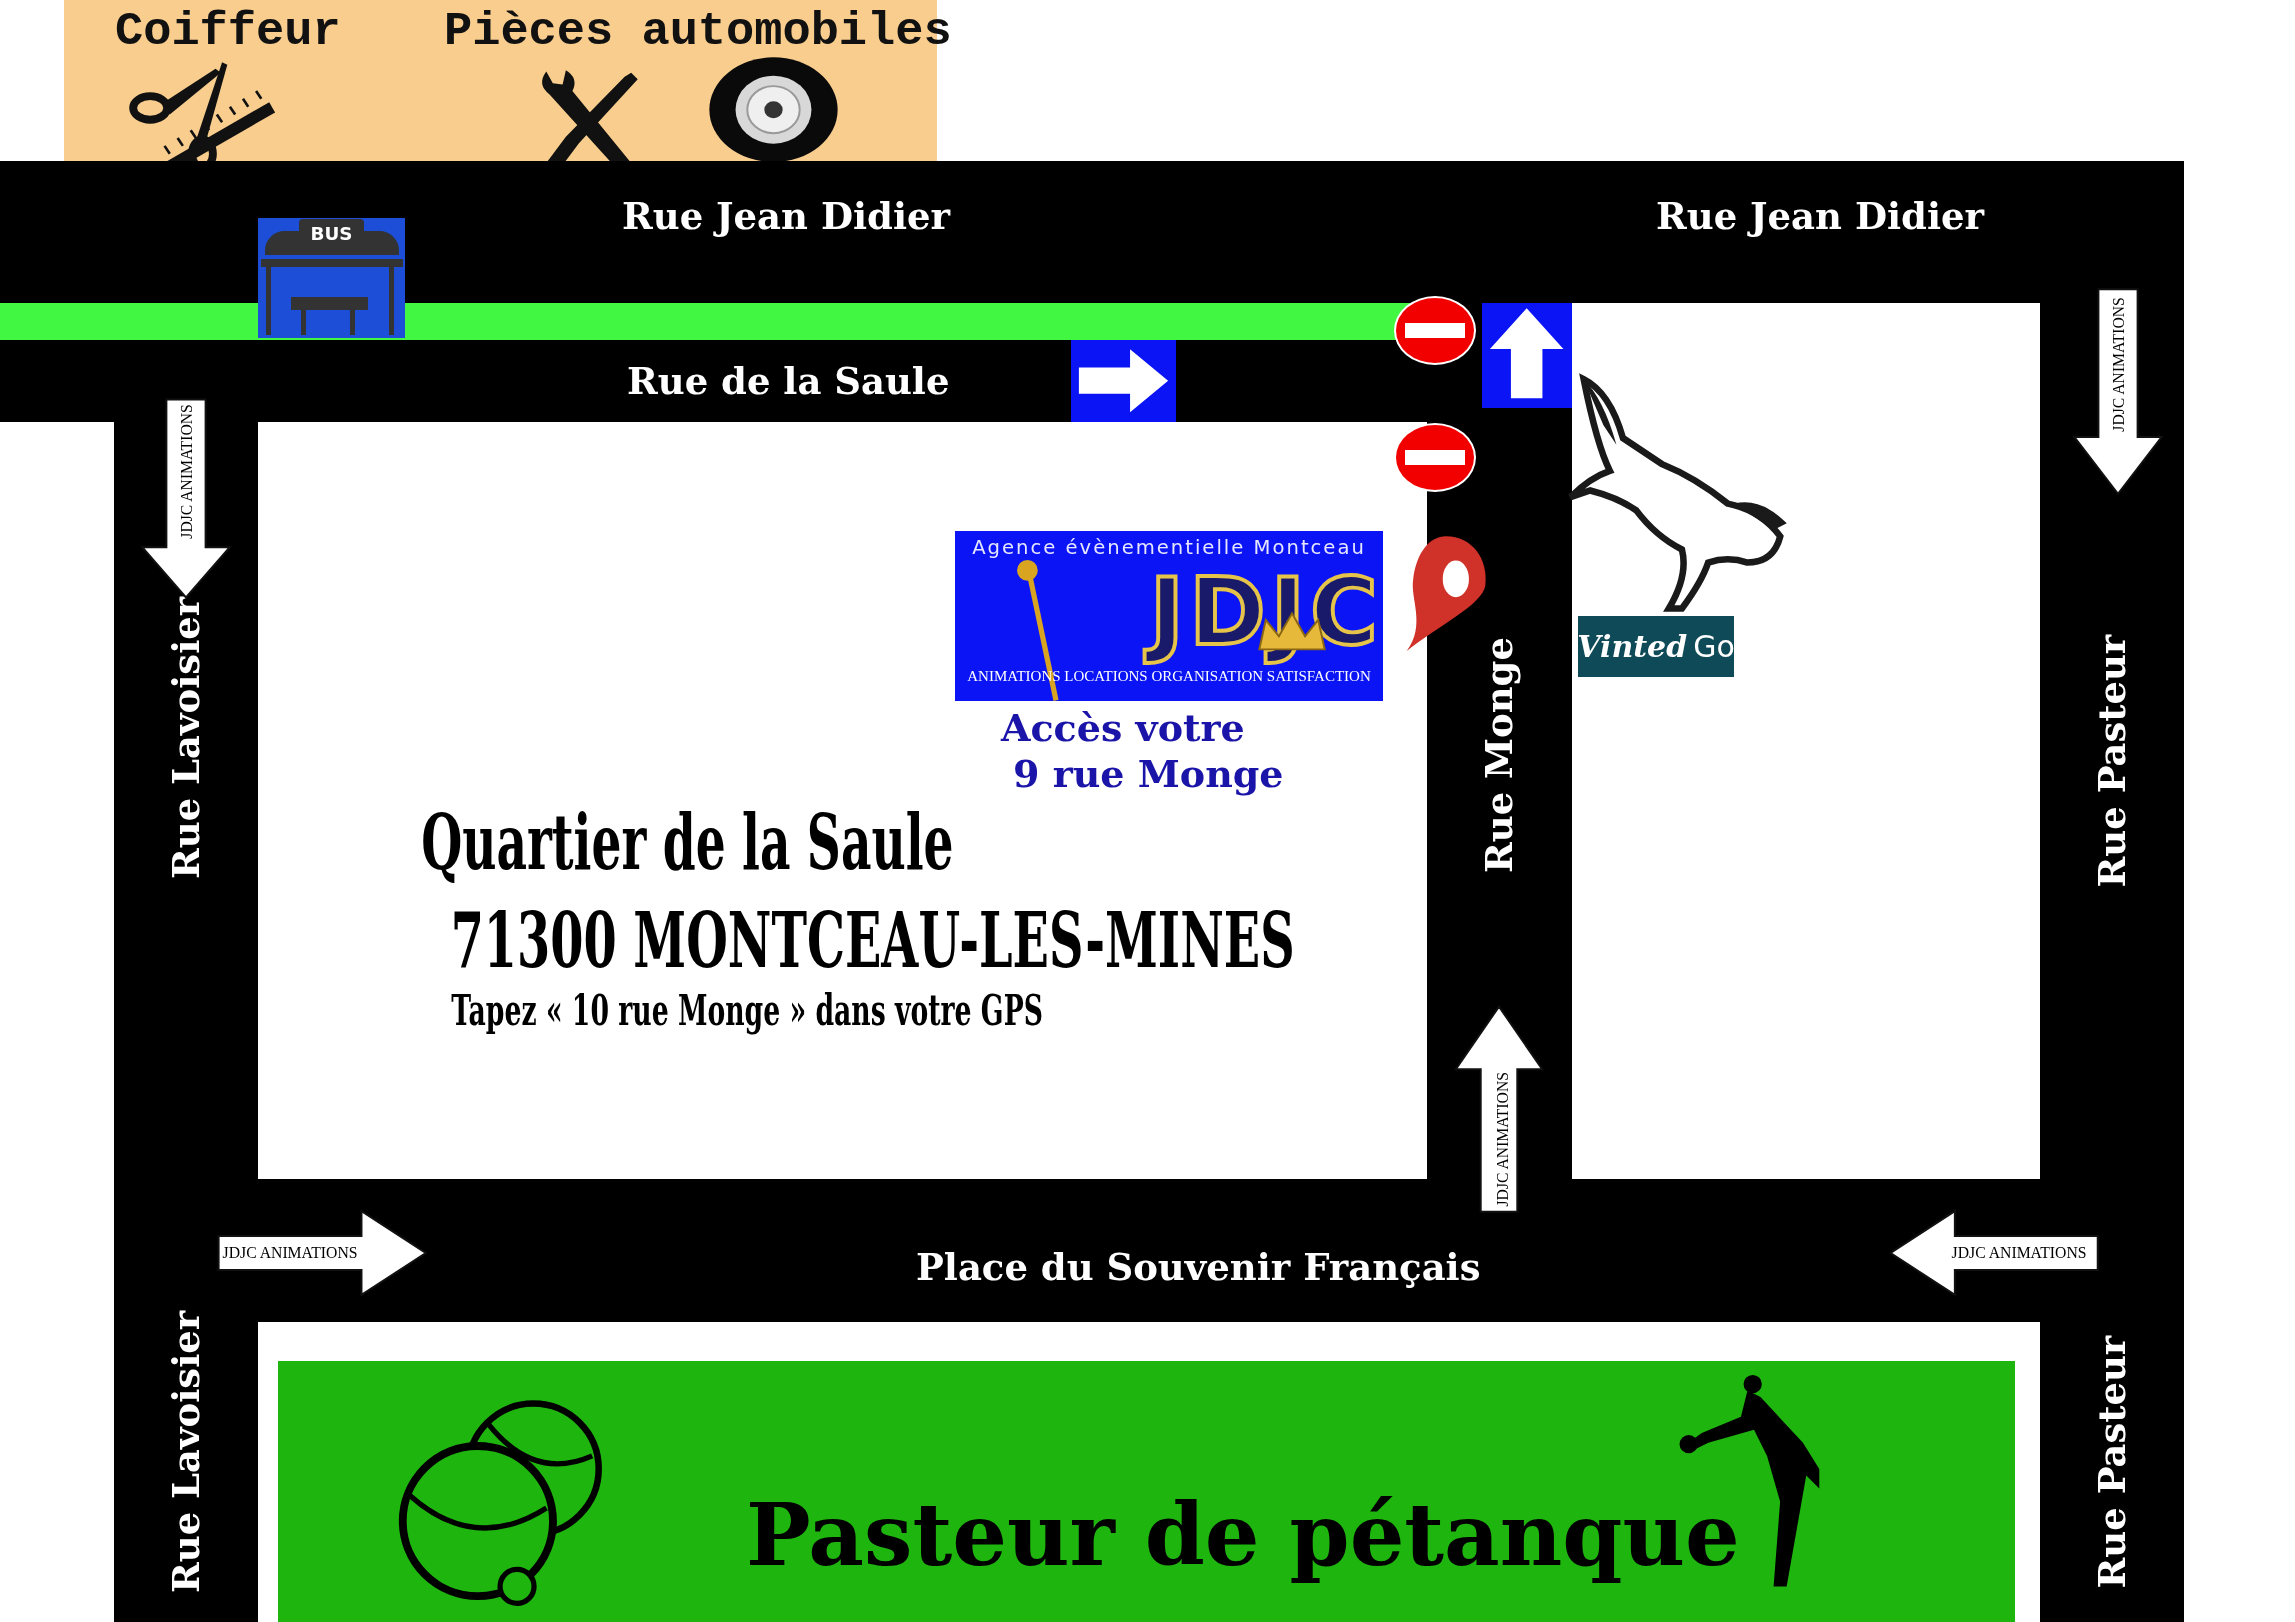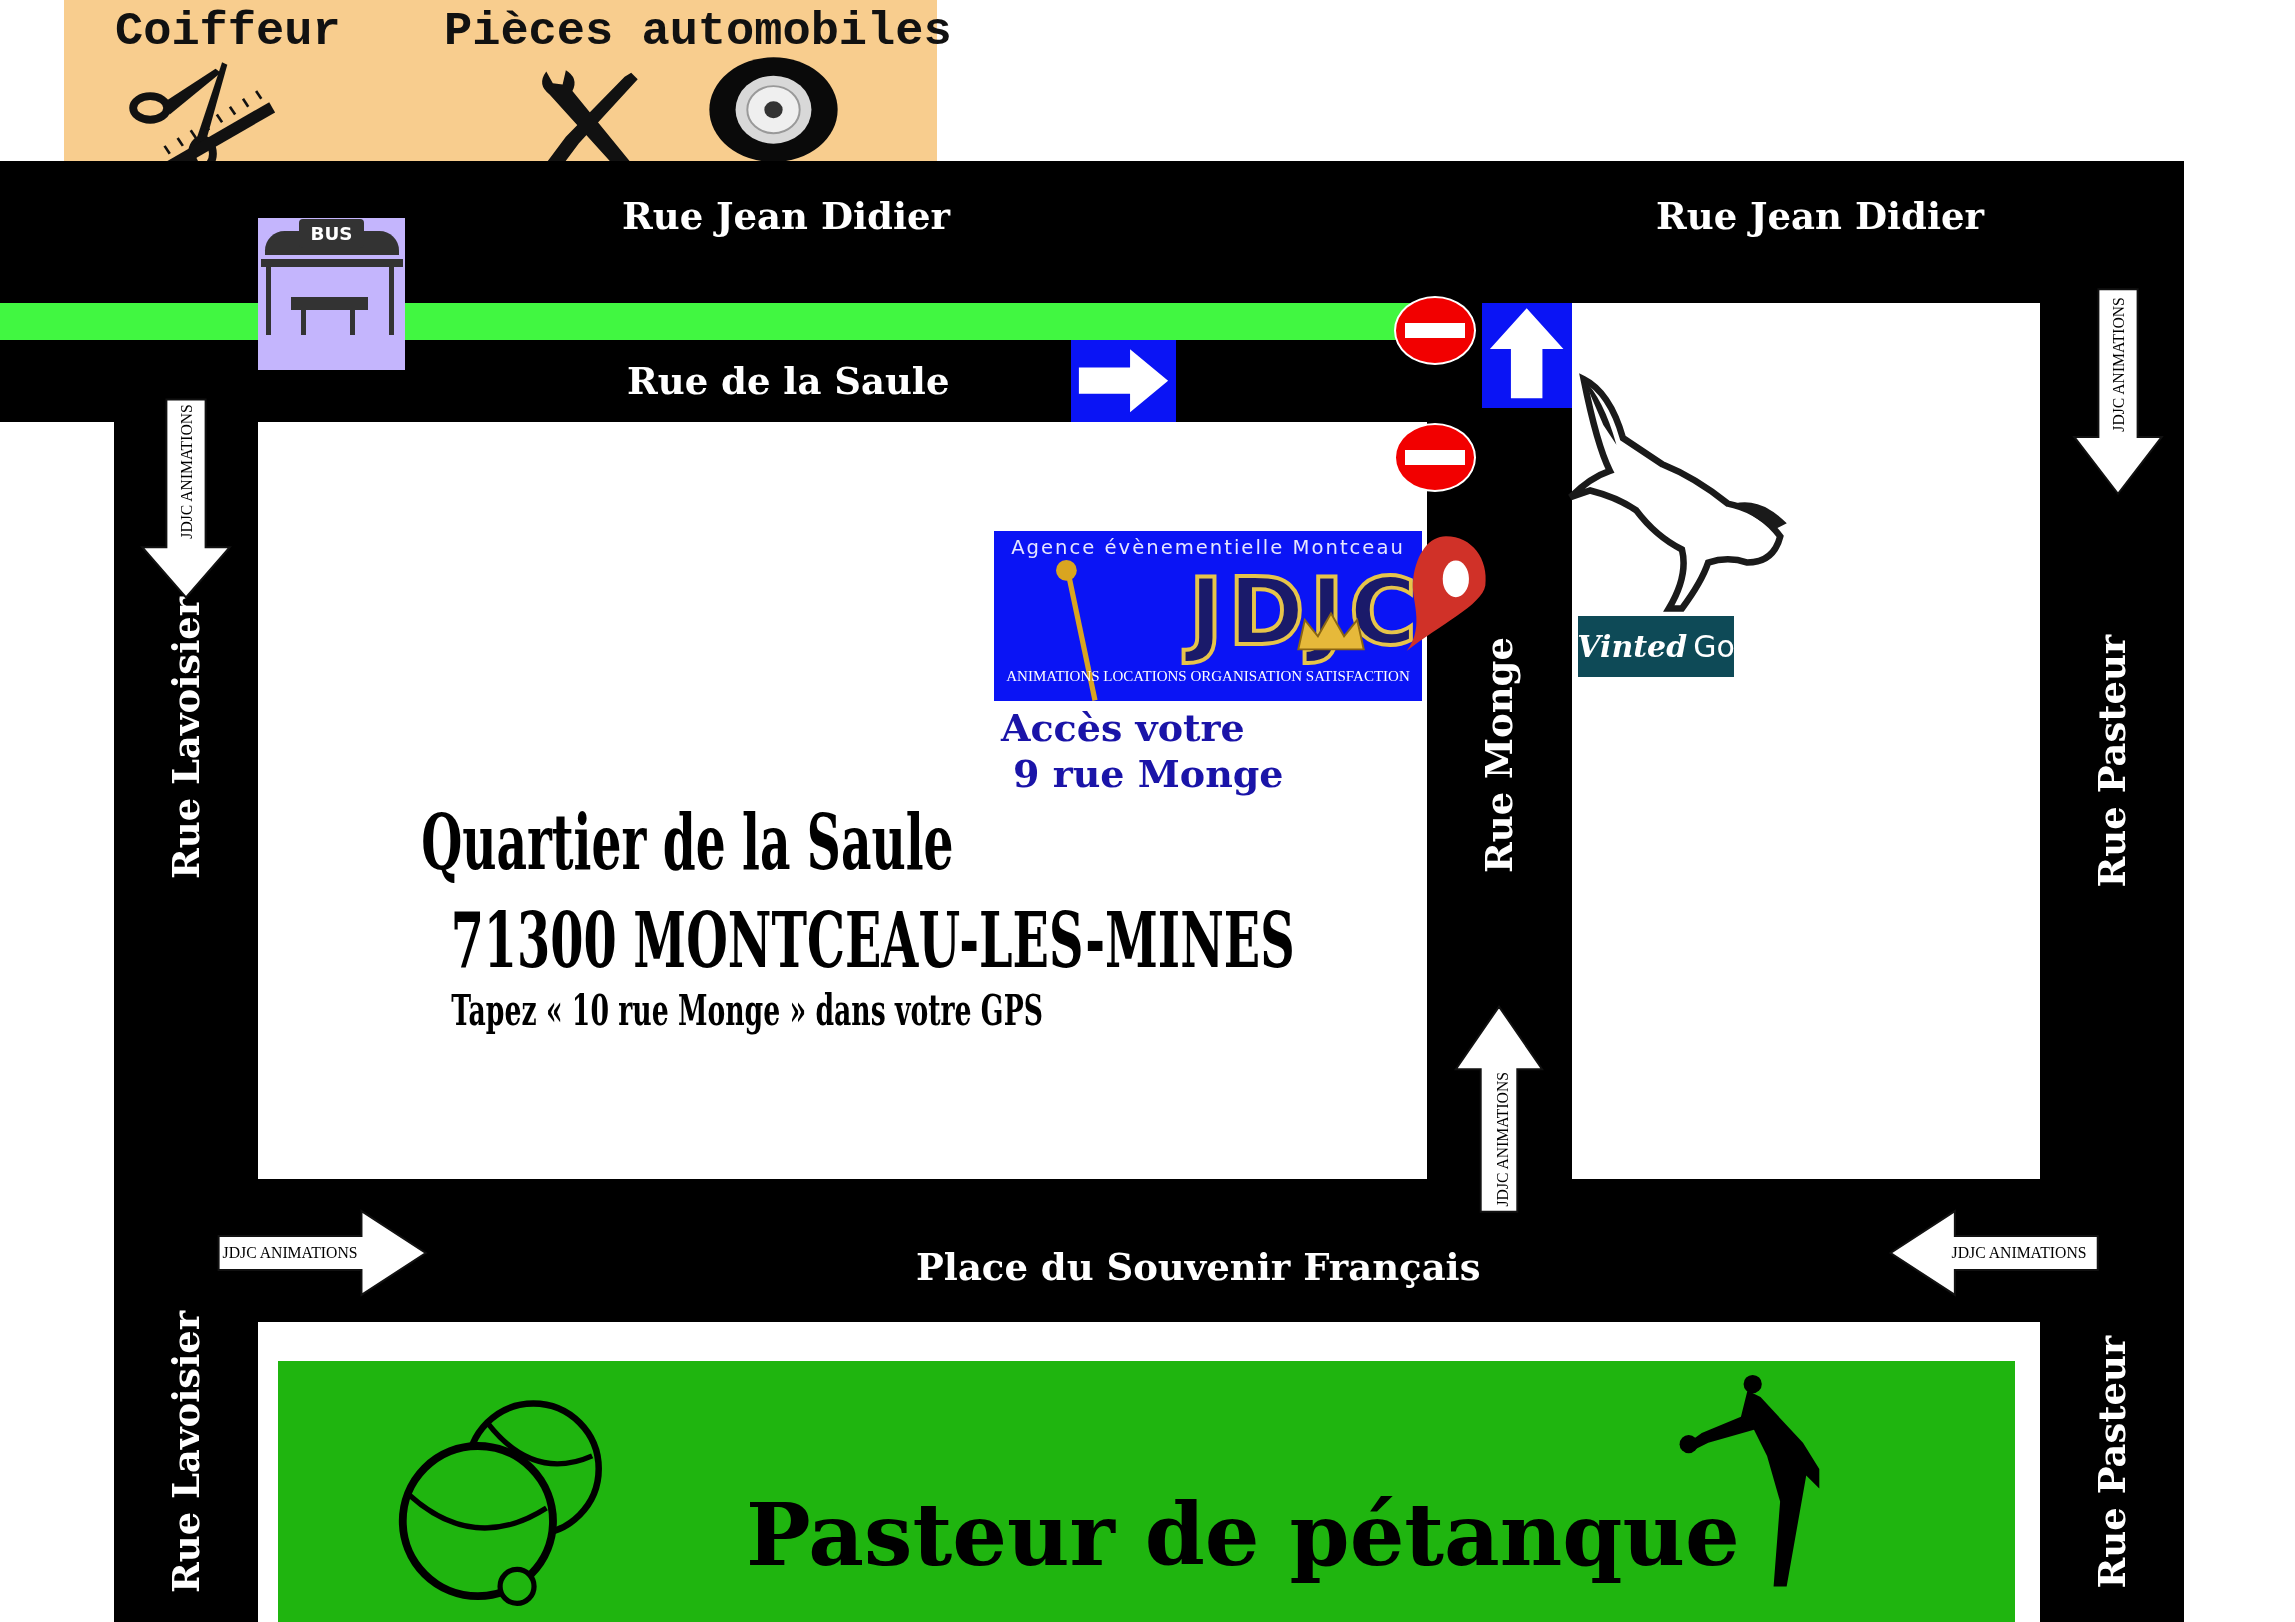--- a/index.html
+++ b/index.html
@@ -66,21 +66,21 @@
 <div class="abs street-label" style="left:622px;top:194px;">Rue Jean Didier</div>
 <div class="abs street-label" style="left:1656px;top:194px;">Rue Jean Didier</div>
 <div class="abs street-label" style="left:627px;top:359px;">Rue de la Saule</div>
 <div class="abs street-label" style="left:916px;top:1245px;">Place du Souvenir Français</div>
 <div class="vlabel" style="left:55px;top:726px;width:262px;text-align:center;">Rue Lavoisier</div>
 <div class="vlabel" style="left:55px;top:1440px;width:262px;text-align:center;">Rue Lavoisier</div>
 <div class="vlabel" style="left:1391px;top:743px;width:216px;text-align:center;">Rue Monge</div>
 <div class="vlabel" style="left:1981px;top:739px;width:262px;text-align:center;">Rue Pasteur</div>
 <div class="vlabel" style="left:1981px;top:1440px;width:262px;text-align:center;">Rue Pasteur</div>
 
-<div class="abs" style="left:258px;top:218px;width:147px;height:152px;background:#c4b5fd;">
+<div class="abs" style="left:258px;top:218px;width:147px;height:120px;background:#1d4ed8;">
   <div class="abs" style="left:6.5px;top:13px;width:134px;height:23.6px;background:#333;border-radius:19.6px 19.6px 0 0;"></div>
   <div class="abs" style="left:41px;top:1.3px;width:65px;height:29px;background:#333;color:#fff;font-family:'DejaVu Sans',sans-serif;font-weight:bold;font-size:18.3px;text-align:center;line-height:29px;border-radius:3.9px;">BUS</div>
   <div class="abs" style="left:2.6px;top:41px;width:142px;height:7.9px;background:#333;"></div>
   <div class="abs" style="left:7.9px;top:48px;width:5.2px;height:69px;background:#333;"></div>
   <div class="abs" style="left:131px;top:48px;width:5.2px;height:69px;background:#333;"></div>
   <div class="abs" style="left:33px;top:79px;width:77px;height:13px;background:#333;"></div>
   <div class="abs" style="left:43px;top:92px;width:4.6px;height:25px;background:#333;"></div>
   <div class="abs" style="left:92px;top:92px;width:4.6px;height:25px;background:#333;"></div>
 </div>
 
@@ -115,21 +115,21 @@
 </svg>
 <svg class="abs" style="left:216px;top:1207px;" width="213" height="92" viewBox="0 0 325 140">
   <path d="M4 44 H222 V6 L320 70 L222 134 V96 H4 Z" fill="#fff" stroke="#111" stroke-width="3"></path>
   <text x="10" y="78" font-family="Liberation Serif, serif" font-size="24" fill="#000">JDJC ANIMATIONS</text>
 </svg>
 <svg class="abs" style="left:1888px;top:1207px;" width="213" height="92" viewBox="0 0 325 140">
   <path d="M320 44 H102 V6 L4 70 L102 134 V96 H320 Z" fill="#fff" stroke="#111" stroke-width="3"></path>
   <text x="97" y="78" font-family="Liberation Serif, serif" font-size="24" fill="#000">JDJC ANIMATIONS</text>
 </svg>
 
-<div class="abs" style="left:994px;top:531px;width:428px;height:170px;background:#0a14f5;overflow:hidden;">
+<div class="abs" style="left:955px;top:531px;width:428px;height:170px;background:#0a14f5;overflow:hidden;">
   <div class="abs" style="left:0;top:5.2px;width:428px;text-align:center;color:#e6e6ff;font-family:'DejaVu Sans',sans-serif;font-size:19.6px;letter-spacing:2px;">Agence évènementielle Montceau</div>
   <div class="abs" style="left:0;top:33px;width:428px;text-align:right;color:#1a1a6a;font-family:'DejaVu Sans',sans-serif;font-weight:bold;font-size:92px;letter-spacing:5.2px;-webkit-text-stroke:3.9px #e6c44a;line-height:98px;">JDJC</div>
   <svg class="abs" style="left:301px;top:79px;" width="72" height="46" viewBox="0 0 110 70">
       <path d="M5 60 L15 15 L35 40 L55 5 L75 40 L95 15 L105 60 Z" fill="#e6b93a" stroke="#8a6512" stroke-width="3"></path>
     </svg>
   <svg class="abs" style="left:62px;top:26px;" width="52" height="147" viewBox="0 0 80 225">
       <line x1="18" y1="20" x2="60" y2="220" stroke="#d9a520" stroke-width="8"></line>
       <circle cx="16" cy="20" r="16" fill="#d9a520"></circle>
     </svg>
   <div class="abs" style="left:0;top:137px;width:428px;text-align:center;color:#fff;font-family:'Liberation Serif',serif;font-size:15px;">ANIMATIONS LOCATIONS ORGANISATION SATISFACTION</div>

